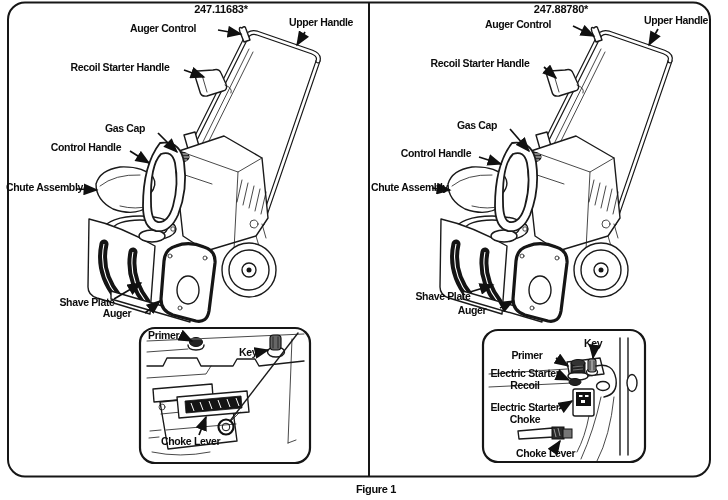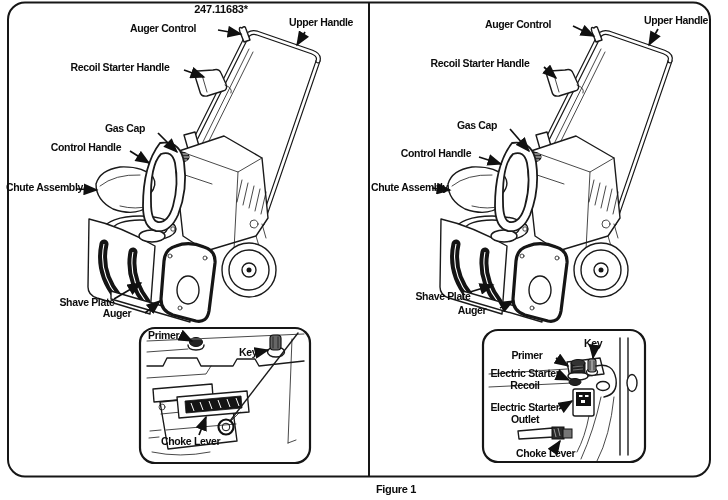--- a/index.html
+++ b/index.html
@@ -211,34 +211,35 @@
   <div class="lbl r" style="left:58px;top:62px;width:124px">Recoil Starter Handle</div>
   <div class="lbl r" style="left:94px;top:123px;width:62px">Gas Cap</div>
   <div class="lbl r" style="left:45px;top:142px;width:82px">Control Handle</div>
   <div class="lbl r" style="left:6px;top:182px;width:68px">Chute Assembly</div>
   <div class="lbl r" style="left:56px;top:297px;width:62px">Shave Plate</div>
   <div class="lbl r" style="left:92px;top:308px;width:50px">Auger</div>
   <div class="lbl" style="left:148px;top:330px">Primer</div>
   <div class="lbl" style="left:239px;top:347px">Key</div>
   <div class="lbl" style="left:161px;top:436px">Choke Lever</div>
 
+  <div class="lbl c model" style="left:496px;top:4px;width:130px">247.88780*</div>
   <div class="lbl r" style="left:466px;top:19px;width:104px">Auger Control</div>
   <div class="lbl" style="left:644px;top:15px">Upper Handle</div>
   <div class="lbl r" style="left:418px;top:58px;width:124px">Recoil Starter Handle</div>
   <div class="lbl r" style="left:446px;top:120px;width:62px">Gas Cap</div>
   <div class="lbl r" style="left:395px;top:148px;width:82px">Control Handle</div>
   <div class="lbl" style="left:371px;top:182px">Chute Assembly</div>
   <div class="lbl r" style="left:412px;top:291px;width:62px">Shave Plate</div>
   <div class="lbl r" style="left:447px;top:305px;width:50px">Auger</div>
   <div class="lbl" style="left:584px;top:338px">Key</div>
   <div class="lbl r" style="left:500px;top:350px;width:54px">Primer</div>
   <div class="lbl c" style="left:490px;top:368px;width:70px">
     <div>Electric Starter</div>
     <div>Recoil</div>
   </div>
   <div class="lbl c" style="left:490px;top:402px;width:70px">
     <div>Electric Starter</div>
-    <div>Outlet</div>
+    <div>Choke</div>
   </div>
   <div class="lbl" style="left:516px;top:448px">Choke Lever</div>
 
-  <div class="lbl c caption" style="left:346px;top:484px;width:100px">Figure 1</div>
+  <div class="lbl c caption" style="left:326px;top:484px;width:100px">Figure 1</div>
 </div>
 
 </body></html>

